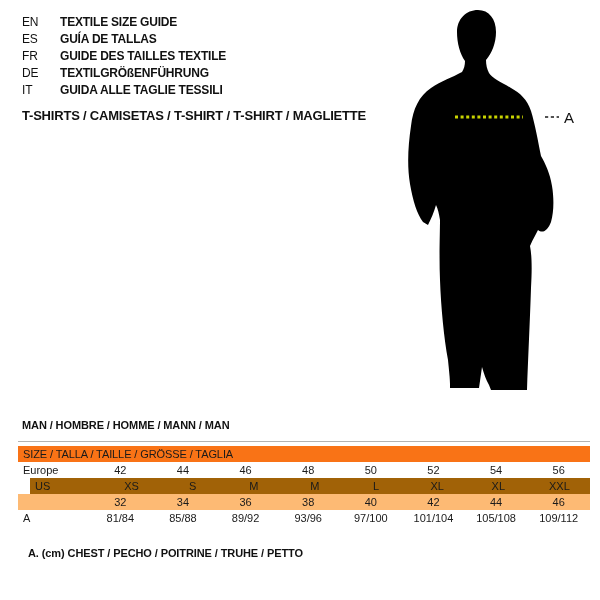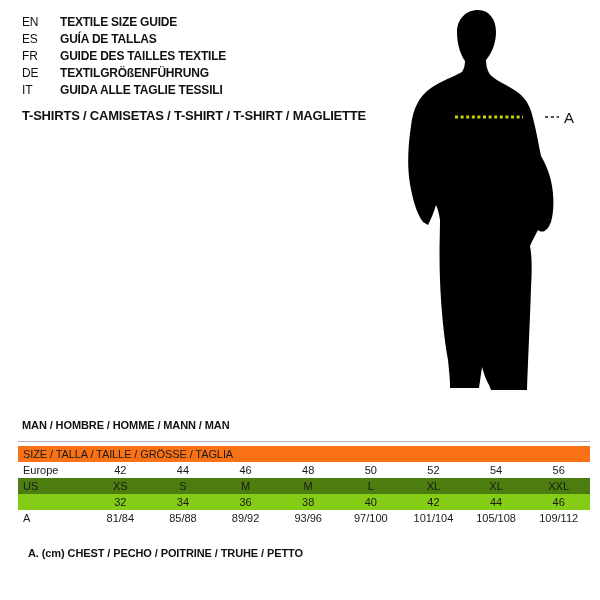--- a/index.html
+++ b/index.html
@@ -110,33 +110,33 @@
     <span class="cv">42</span>
     <span class="cv">44</span>
     <span class="cv">46</span>
     <span class="cv">48</span>
     <span class="cv">50</span>
     <span class="cv">52</span>
     <span class="cv">54</span>
     <span class="cv">56</span>
   </div>
 
-  <div class="trow" style="background: #4d7c0f;">
+  <div class="trow" style="background: #a16207; margin-left: 12px;">
     <span class="c0">US</span>
     <span class="cv">XS</span>
     <span class="cv">S</span>
     <span class="cv">M</span>
     <span class="cv">M</span>
     <span class="cv">L</span>
     <span class="cv">XL</span>
     <span class="cv">XL</span>
     <span class="cv">XXL</span>
   </div>
 
-  <div class="trow" style="background: #84cc16;">
+  <div class="trow" style="background: #fdba74;">
     <span class="c0"></span>
     <span class="cv">32</span>
     <span class="cv">34</span>
     <span class="cv">36</span>
     <span class="cv">38</span>
     <span class="cv">40</span>
     <span class="cv">42</span>
     <span class="cv">44</span>
     <span class="cv">46</span>
   </div>

